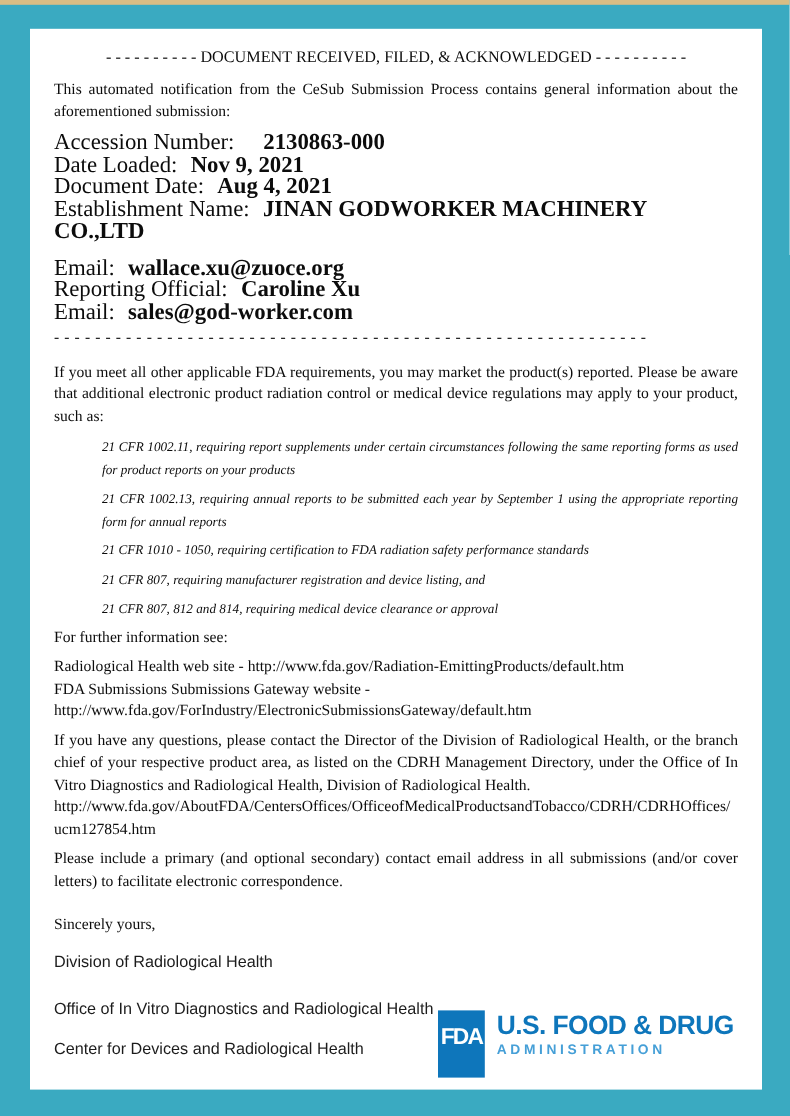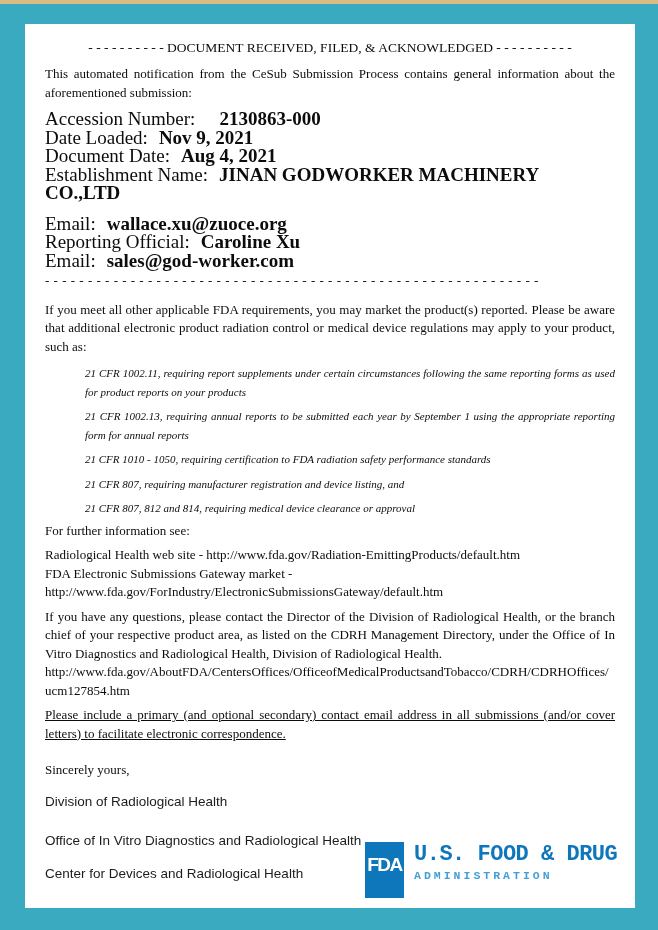--- a/index.html
+++ b/index.html
@@ -44,21 +44,21 @@
   }
   .market { margin-top:10px; }
   .reg-list { margin:8px 0 0 40px; }
   .reg-item { font-size:11px; line-height:18.5px; margin-bottom:6px;font-style:italic; }
   .reg-item:last-child { margin-bottom:0; }
   .further { margin-top:4px; }
   .links { margin-top:6px; }
   .link-line { font-size:13px; line-height:18.5px; word-break:break-all; }
   .questions { margin-top:6px; }
   .q-url { font-size:13px; line-height:18.5px; word-break:break-all; }
-  .include { margin-top:6px;text-decoration:underline; }
+  .include { margin-top:6px; }
   .sincerely { margin-top:18px; }
   .sig {
     font-family:"Liberation Sans", sans-serif;
     font-size:13.5px; line-height:19px; color:#1c1c1c;
   }
   .sig-1 { margin-top:12px; }
   .sig-2 { margin-top:20px; }
   .sig-3 { margin-top:14px; }
   .fda-logo {
     position:absolute; left:340px; top:818px;
@@ -66,21 +66,21 @@
     font-family:"Liberation Sans", sans-serif;
   }
   .fda-square {
     width:39px; height:56px;
     background:#0e76bb;
     color:#ffffff;
     display:flex; align-items:center; justify-content:center;
     font-weight:bold; font-size:19px; letter-spacing:-1.5px;
     padding-bottom:10px;
   }
-  .fda-text { margin-left:10px; padding-top:1px;font-family:Liberation Mono, monospace; }
+  .fda-text { margin-left:10px; padding-top:1px; }
   .fda-line1 {
     color:#0e76bb; font-weight:bold; font-size:22px;
     letter-spacing:-0.5px; line-height:24px; white-space:nowrap;
   }
   .fda-line2 {
     color:#459fd7; font-weight:bold; font-size:11.5px;
     letter-spacing:3px; line-height:13px; margin-top:2px; white-space:nowrap;
   }
 </style>
 </head>
@@ -116,21 +116,21 @@
     <div class="reg-item justify">21 CFR 1002.13, requiring annual reports to be submitted each year by September 1 using the appropriate reporting form for annual reports</div>
     <div class="reg-item">21 CFR 1010 - 1050, requiring certification to FDA radiation safety performance standards</div>
     <div class="reg-item">21 CFR 807, requiring manufacturer registration and device listing, and</div>
     <div class="reg-item">21 CFR 807, 812 and 814, requiring medical device clearance or approval</div>
   </div>
 
   <div class="para further">For further information see:</div>
 
   <div class="links">
     <div class="link-line">Radiological Health web site - http://www.fda.gov/Radiation-EmittingProducts/default.htm</div>
-    <div class="link-line">FDA Electronic Submissions Gateway market -</div>
+    <div class="link-line">FDA Submissions Submissions Gateway website -</div>
     <div class="link-line">http://www.fda.gov/ForIndustry/ElectronicSubmissionsGateway/default.htm</div>
   </div>
 
   <div class="questions">
     <div class="para justify">If you have any questions, please contact the Director of the Division of Radiological Health, or the branch chief of your respective product area, as listed on the CDRH Management Directory, under the Office of In Vitro Diagnostics and Radiological Health, Division of Radiological Health.</div>
     <div class="q-url">http://www.fda.gov/AboutFDA/CentersOffices/OfficeofMedicalProductsandTobacco/CDRH/CDRHOffices/ucm127854.htm</div>
   </div>
 
   <div class="para justify include">Please include a primary (and optional secondary) contact email address in all submissions (and/or cover letters) to facilitate electronic correspondence.</div>
 

